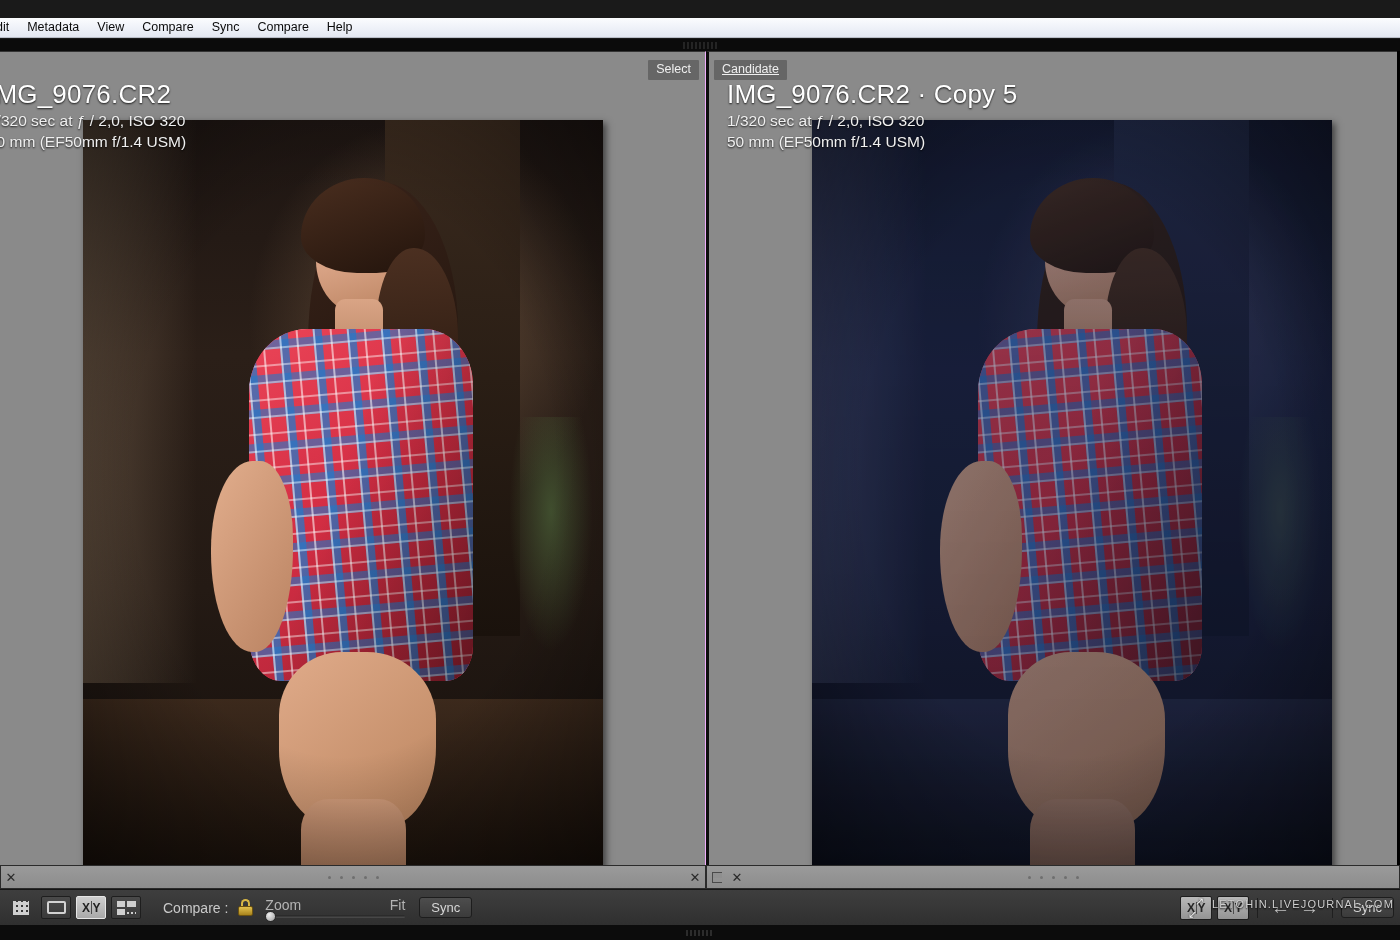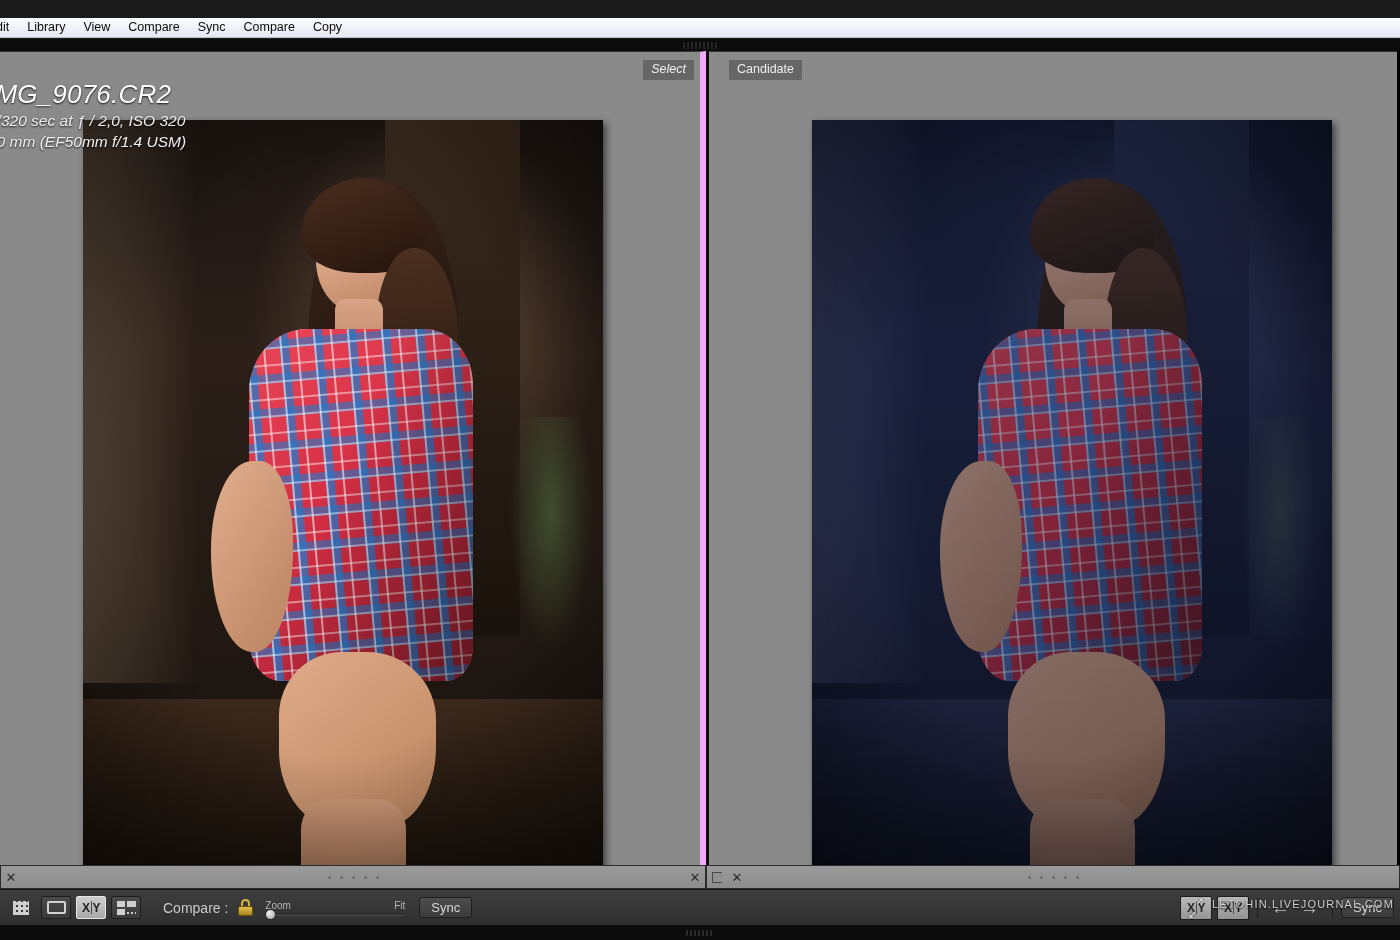--- a/index.html
+++ b/index.html
@@ -55,33 +55,33 @@
   
   .panes {
     position: absolute; left: 0; top: 12px; width: 1400px; height: 814px;
     display: flex;
   }
   .pane {
     position: relative; height: 100%;
     background: #8a8a8a;
     border-top: 1px solid #343434;
   }
-  .pane-left  { width: 706px; border-right: 6px solid #f0abfc; font-style: italic; }
+  .pane-left  { width: 706px; border-right: 1px solid #f0abfc; }
   .pane-right { width: 691px; border-left: 3px solid #0d0d0d; }
 
   .pane-badge {
     position: absolute; top: 8px; z-index: 6;
     background: #666666;
     color: #efefef; font-size: 12.5px; line-height: 17px;
     padding: 1px 8px 2px 8px;
     border-radius: 1px;
     white-space: nowrap;
   }
   .badge-select    { right: 6px; }
-  .badge-candidate { left: 20px; }
+  .badge-candidate { left: 5px; text-decoration: underline; }
 
   
   .pane-info {
     position: absolute; z-index: 5; pointer-events: none;
     text-shadow: 0 1px 2px rgba(0,0,0,.85);
     color: #ffffff;
   }
   .info-left  { left: -12px; top: 26px; }
   .info-right { left: 18px; top: 26px; }
   .info-title { font-size: 26px; font-weight: 400; letter-spacing: .2px; white-space: nowrap; line-height: 32px; }
@@ -280,21 +280,21 @@
     border: 1px solid #6d5310; border-radius: 2px;
   }
   .lock .shackle {
     position: absolute; left: 3px; top: 0; width: 9px; height: 9px;
     border: 2px solid #d9b845; border-bottom: none;
     border-radius: 5px 5px 0 0;
   }
   .zoomwrap { width: 140px; position: relative; margin-right: 14px; }
   .zoom-labels {
     display: flex; justify-content: space-between;
-    font-size: 10px; color: #b4b4b4; margin-bottom: 2px;
+    font-size: 14px; color: #b4b4b4; margin-bottom: 2px;
   }
   .zoom-track {
     position: relative; height: 3px; border-radius: 2px;
     background: linear-gradient(to bottom,#242424,#4e4e4e);
   }
   .zoom-handle {
     position: absolute; left: 0; top: -4px; width: 11px; height: 11px;
     border-radius: 50%;
     background: radial-gradient(circle at 35% 30%,#efefef,#9d9d9d);
     border: 1px solid #2a2a2a; cursor: pointer;
@@ -344,26 +344,26 @@
   }
 </style>
 </head>
 <body>
 
 <div id="app">
 
 
   <div class="menubar">
     <div class="menu-item">dit</div>
-    <div class="menu-item">Library</div>
+    <div class="menu-item">Metadata</div>
     <div class="menu-item">View</div>
     <div class="menu-item">Compare</div>
     <div class="menu-item">Sync</div>
     <div class="menu-item">Compare</div>
-    <div class="menu-item">Copy</div>
+    <div class="menu-item">Help</div>
   </div>
 
   <div class="workarea">
 
     <div class="top-collapse">
       <div class="collapse-arrow"></div>
     </div>
 
     <div class="panes">
 
@@ -425,20 +425,25 @@
               <div class="arm"></div>
               <div class="hip"></div>
               <div class="leg"></div>
             </div>
             <div class="cool-tint"></div>
             <div class="cool-lift"></div>
             <div class="vignette"></div>
           </div>
         </div>
 
+        <div class="pane-info info-right">
+          <div class="info-title">IMG_9076.CR2  ·  Copy 5</div>
+          <div class="info-line">1/320 sec at ƒ / 2,0, ISO 320</div>
+          <div class="info-line">50 mm (EF50mm f/1.4 USM)</div>
+        </div>
       </div>
 
     </div>
   </div>
 
   <div class="striprow">
     <div class="strip strip-left">
       <div class="mini-btn">✕</div>
       <div class="strip-dots">
         <span class="dot"></span>

